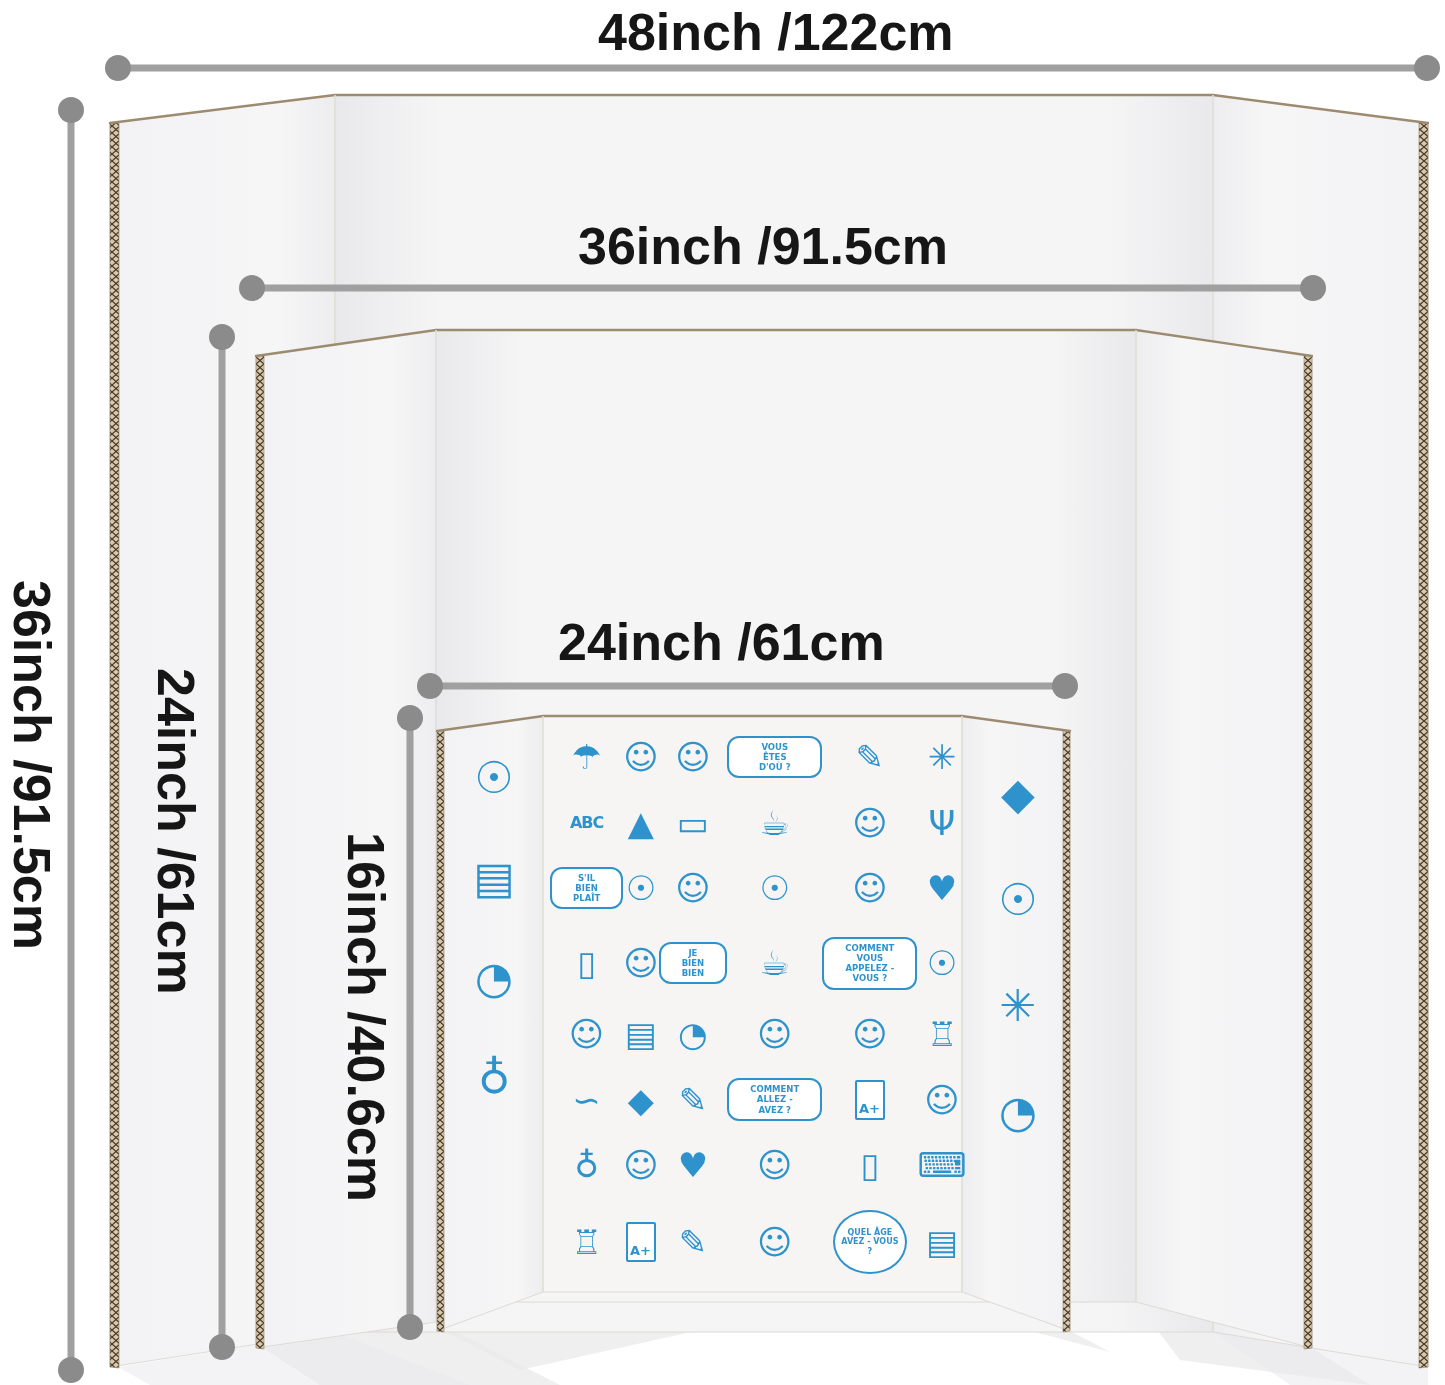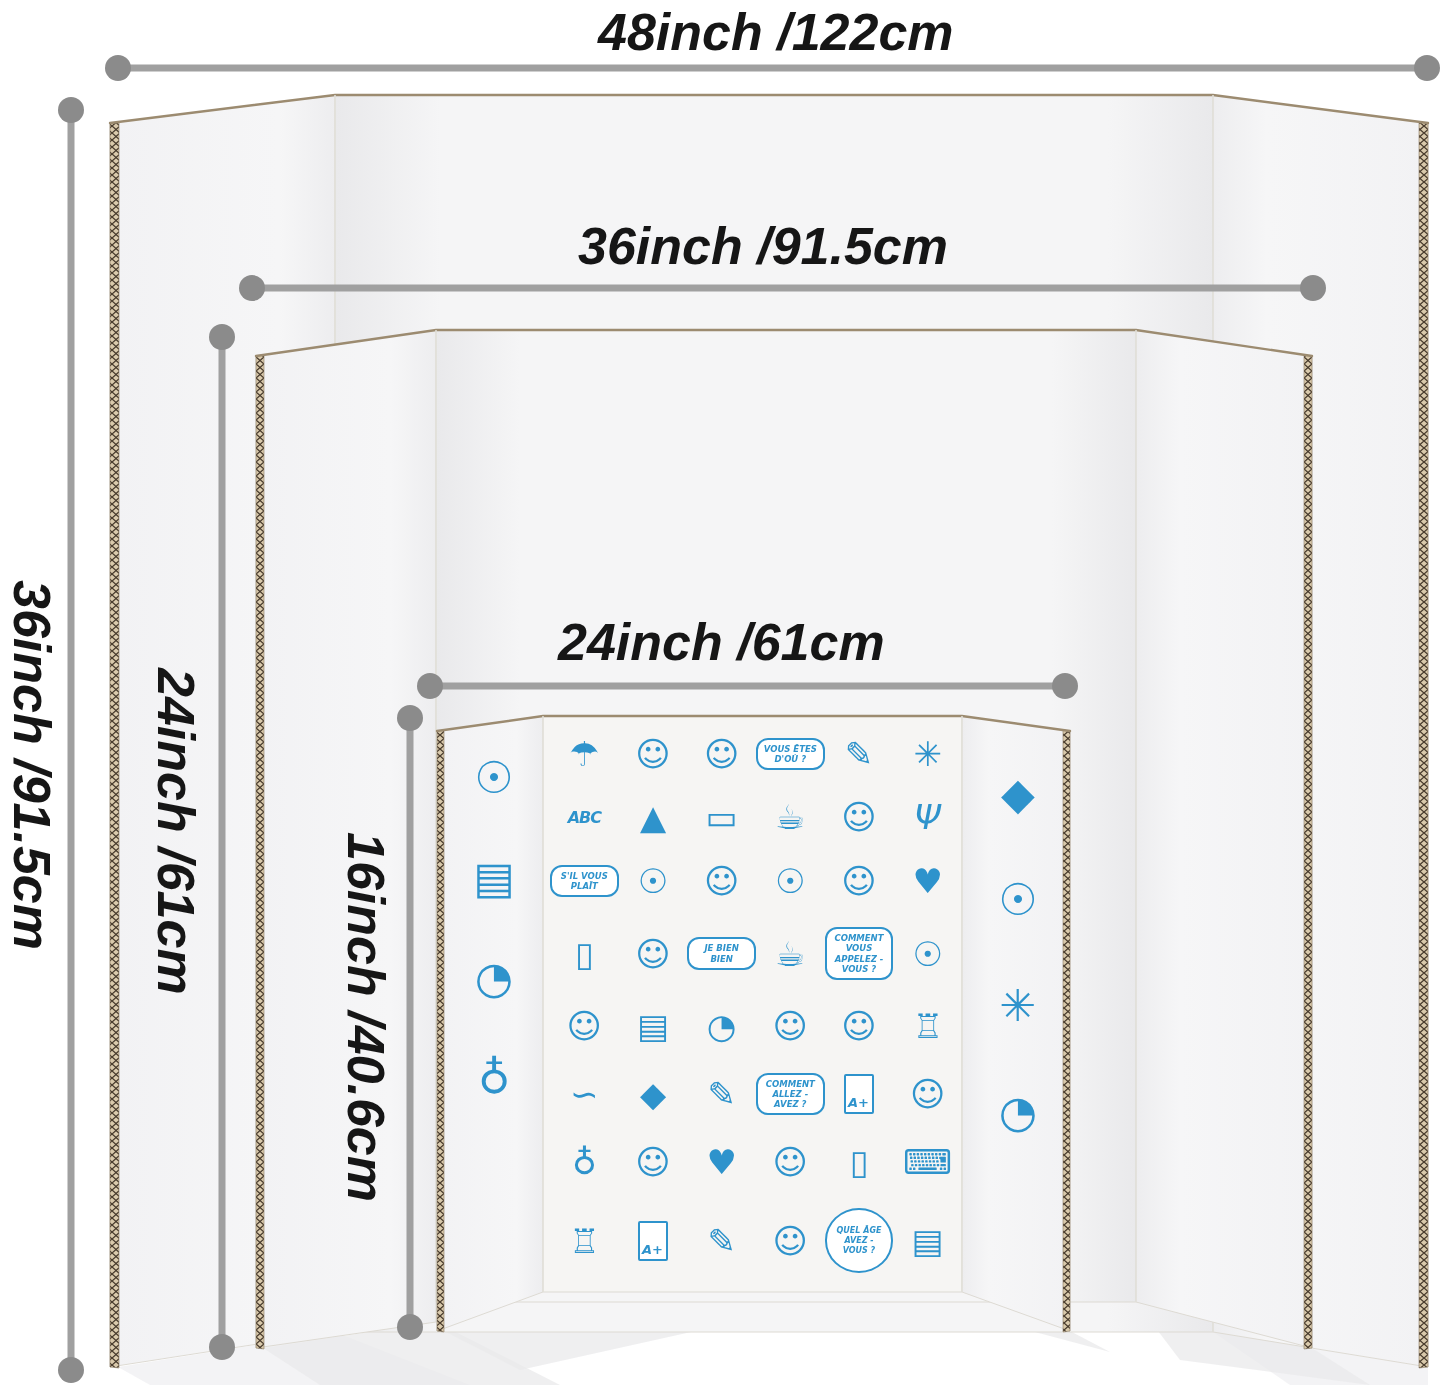--- a/index.html
+++ b/index.html
@@ -1,17 +1,17 @@
 <!DOCTYPE html>
 <html style="--dimension-line: #a0a0a0; --dimension-dot: #8b8b8b; --label-text: #161616; --doodle-blue: #2e93cc; --cardboard-edge: #9c8b70; --corrug-bg: #d9c9ab; --corrug-ink: #46392b;"><head>
 <meta charset="utf-8">
 <style>
   html,body{margin:0;padding:0;background:#ffffff;}
   .canvas{position:relative;width:1445px;height:1385px;background:#ffffff;overflow:hidden;
-          font-family:"Liberation Sans", sans-serif;font-style:italic;}
+          font-family:"Liberation Sans", sans-serif;}
   svg{position:absolute;left:0;top:0;}
 
   
   .face-wing-l{fill:url(#gWingL);stroke:#dddad3;stroke-width:1;}
   .face-wing-r{fill:url(#gWingR);stroke:#dddad3;stroke-width:1;}
   .face-center{fill:url(#gCenter);stroke:#dddad3;stroke-width:1;}
   .face-center-small{fill:#f6f5f3;stroke:#dddad3;stroke-width:1;}
   .edge-corrug{fill:url(#corrug);stroke:#8a7a63;stroke-width:.6;}
   .edge-top{stroke:var(--cardboard-edge);stroke-width:2.4;fill:none;stroke-linecap:round;}
   .fold-line{stroke:#e2e0da;stroke-width:1.5;fill:none;}
@@ -28,21 +28,21 @@
   .v-label{writing-mode:vertical-rl;}
 
   
   .wing-doodles{position:absolute;display:flex;flex-direction:column;align-items:center;}
   .doodle{color:var(--doodle-blue);font-family:"DejaVu Sans", sans-serif;}
   .doodle.icon{font-size:34px;line-height:1;}
   .wing-doodles .doodle.icon{font-size:44px;}
   .center-doodles{position:absolute;left:550px;top:722px;width:412px;height:566px;
       display:grid;grid-template-columns:repeat(6,1fr);align-items:center;justify-items:center;}
   .doodle.bubble{border:2px solid var(--doodle-blue);border-radius:12px;font-size:8.5px;
-      font-weight:bold;line-height:1.2;padding:4px 5px;max-width:60px;text-align:center;background:#fff;}
+      font-weight:bold;line-height:1.2;padding:4px 21px;max-width:60px;text-align:center;background:#fff;}
   .doodle.cloud{border:2px solid var(--doodle-blue);border-radius:50%;font-size:8px;
       font-weight:bold;line-height:1.2;padding:16px 6px;max-width:58px;text-align:center;background:#fff;}
   .doodle.paper{border:2px solid var(--doodle-blue);border-radius:2px;width:30px;height:40px;
       font-size:13px;font-weight:bold;display:flex;align-items:flex-end;justify-content:flex-end;
       padding:2px 3px;box-sizing:border-box;background:#fff;}
   .doodle.text{font-size:16px;font-weight:bold;letter-spacing:-1px;}
 </style>
 </head>
 <body>
 
@@ -159,21 +159,21 @@
       <span class="doodle icon">☺</span>
       <span class="doodle bubble">VOUS ÊTES D'OÙ ?</span>
       <span class="doodle icon">✎</span>
       <span class="doodle icon">✳</span>
       <span class="doodle text">ABC</span>
       <span class="doodle icon">▲</span>
       <span class="doodle icon">▭</span>
       <span class="doodle icon">☕</span>
       <span class="doodle icon">☺</span>
       <span class="doodle icon">Ψ</span>
-      <span class="doodle bubble">S'IL VOUS PLAÎT</span>
+      <span class="doodle bubble">S'IL BIEN PLAÎT</span>
       <span class="doodle icon">☉</span>
       <span class="doodle icon">☺</span>
       <span class="doodle icon">☉</span>
       <span class="doodle icon">☺</span>
       <span class="doodle icon">♥</span>
       <span class="doodle icon">▯</span>
       <span class="doodle icon">☺</span>
       <span class="doodle bubble">JE BIEN BIEN</span>
       <span class="doodle icon">☕</span>
       <span class="doodle bubble">COMMENT VOUS APPELEZ - VOUS ?</span>

